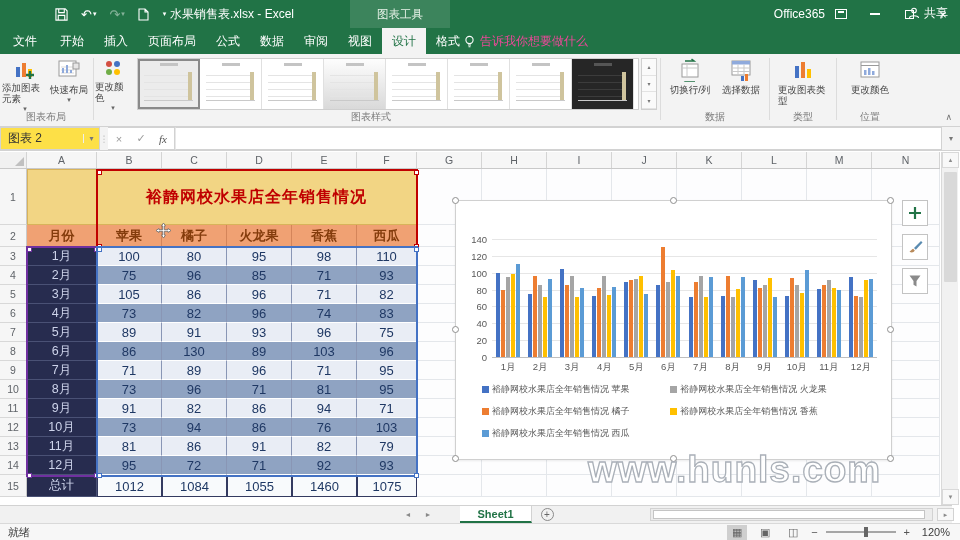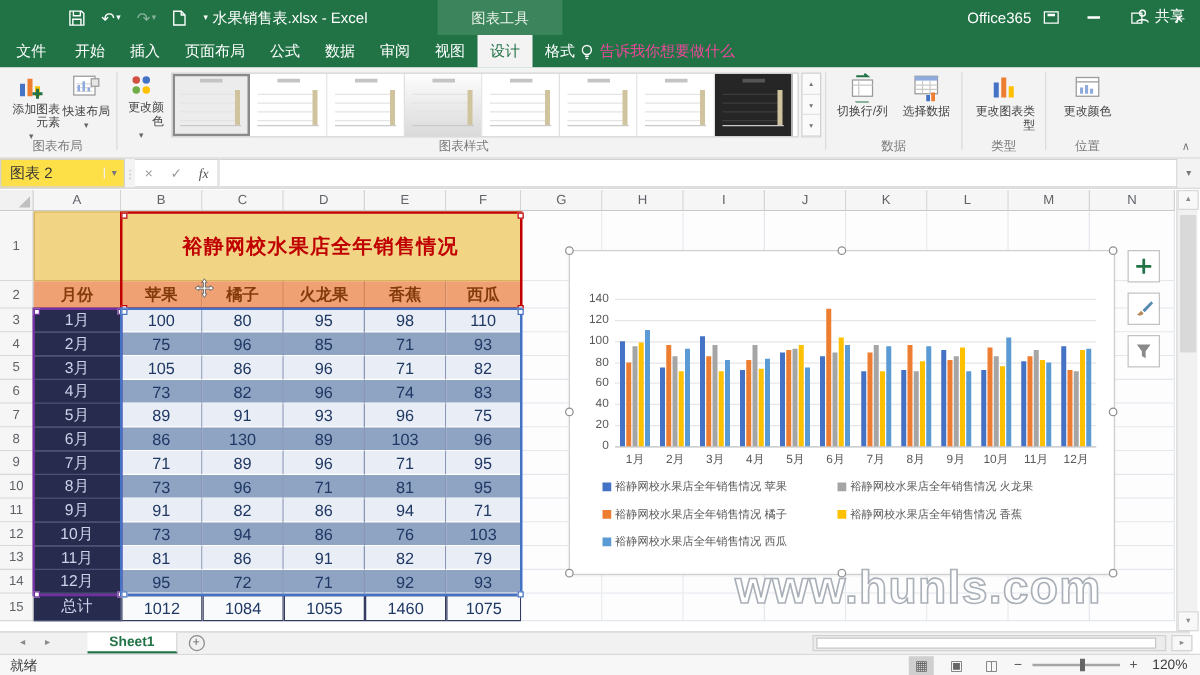--- a/index.html
+++ b/index.html
@@ -28,21 +28,21 @@
 .tab.file { padding:0 13px; }
 .tellme { display:flex; align-items:center; gap:5px; color:#ec4899; font-size:12px; margin-left:14px; cursor:pointer; }
 .share { position:absolute; right:12px; top:0; height:26px; display:flex; align-items:center; gap:4px; color:#fff; font-size:12px; cursor:pointer; }
 
 
 .ribbon { position:absolute; left:0; top:54px; width:960px; height:73px; background:#f3f3f3; border-bottom:1px solid #d2d2d2; }
 .rgroup { position:absolute; top:0; height:72px; }
 .grp-label { position:absolute; bottom:2px; left:0; right:0; text-align:center; font-size:10px; color:#7a7a7a; }
 .gsep { position:absolute; top:4px; width:1px; height:62px; background:#dcdcdc; }
 .bigbtn { position:absolute; top:3px; width:44px; height:55px; display:flex; flex-direction:column; align-items:center; cursor:pointer; border-radius:2px; }
-.bigbtn .blabel { font-size:9.5px; color:#444; text-align:right; line-height:1.15; margin-top:2px; }
+.bigbtn .blabel { font-size:9.5px; color:#444; text-align:left; line-height:1.15; margin-top:2px; }
 .bigbtn .bicon { height:26px; display:flex; align-items:center; justify-content:center; }
 .bigbtn .caret { font-size:7px; color:#666; }
 
 
 .gallery { position:absolute; left:120px; top:4px; width:502px; height:52px; background:#fff; border:1px solid #cfcfcf; display:flex; overflow:hidden; }
 .thumb { width:62px; height:50px; background:#fff; border-right:1px solid #e0e0e0; position:relative; cursor:pointer; flex:0 0 62px; }
 .thumb.sel { outline:2px solid #8a8a8a; outline-offset:-2px; background:#ececec; }
 .thumb .tt { position:absolute; top:4px; left:50%; transform:translateX(-50%); width:18px; height:3px; background:#c4c4c4; }
 .thumb .tl { position:absolute; left:6px; right:8px; height:1px; background:#e4e4e4; }
 .thumb .tbar { position:absolute; right:7px; bottom:9px; width:4px; height:28px; background:#cfc49d; }
@@ -115,21 +115,21 @@
 
 
 .movecur { position:absolute; left:155px; top:53px; z-index:40; pointer-events:none; }
 
 
 .vscroll { position:absolute; left:941px; top:152px; width:17px; height:353px; background:#f1f1f1; border-left:1px solid #d9d9d9; }
 .vs-btn { position:absolute; left:0; width:17px; height:16px; border:1px solid #d9d9d9; background:#f8f8f8; font-size:6px; color:#8b8b8b; display:flex; align-items:center; justify-content:center; cursor:pointer; }
 .vs-thumb { position:absolute; left:2px; top:20px; width:13px; height:110px; background:#d9d9d9; border-radius:1px; cursor:pointer; }
 
 
-.tabbar { position:absolute; left:0; top:505px; width:952px; height:18px; background:#f1f1f1; border-top:1px solid #d2d2d2; display:flex; align-items:stretch; }
+.tabbar { position:absolute; left:0; top:505px; width:952px; height:18px; background:#f1f1f1; border-top:1px solid #d2d2d2; display:flex; align-items:stretch;justify-content:center; }
 .snav { width:20px; display:flex; align-items:center; justify-content:center; font-size:7px; color:#8a8a8a; cursor:pointer; }
 .sheettab { margin-left:22px; width:72px; background:#fff; color:#217346; font-size:11px; font-weight:bold; display:flex; align-items:center; justify-content:center; border-right:1px solid #d2d2d2; border-bottom:2px solid #217346; cursor:pointer; }
 .addsheet { width:30px; display:flex; align-items:center; justify-content:center; cursor:pointer; }
 .addsheet span { width:13px; height:13px; border:1px solid #8a8a8a; border-radius:50%; font-size:10px; line-height:11px; text-align:center; color:#666; }
 .hscroll { position:absolute; left:650px; top:2px; width:283px; height:13px; background:#ececec; border:1px solid #d2d2d2; }
 .hs-thumb { position:absolute; left:2px; top:1px; width:272px; height:9px; background:#fff; border:1px solid #c4c4c4; }
 .hs-right { position:absolute; left:937px; top:2px; width:17px; height:13px; border:1px solid #d2d2d2; background:#f8f8f8; font-size:6px; color:#8b8b8b; display:flex; align-items:center; justify-content:center; cursor:pointer; }
 
 
 .statusbar { position:absolute; left:0; top:523px; width:960px; height:17px; background:#f7f7f7; border-top:1px solid #d9d9d9; display:flex; align-items:center; font-size:11px; color:#3c3c3c; }

